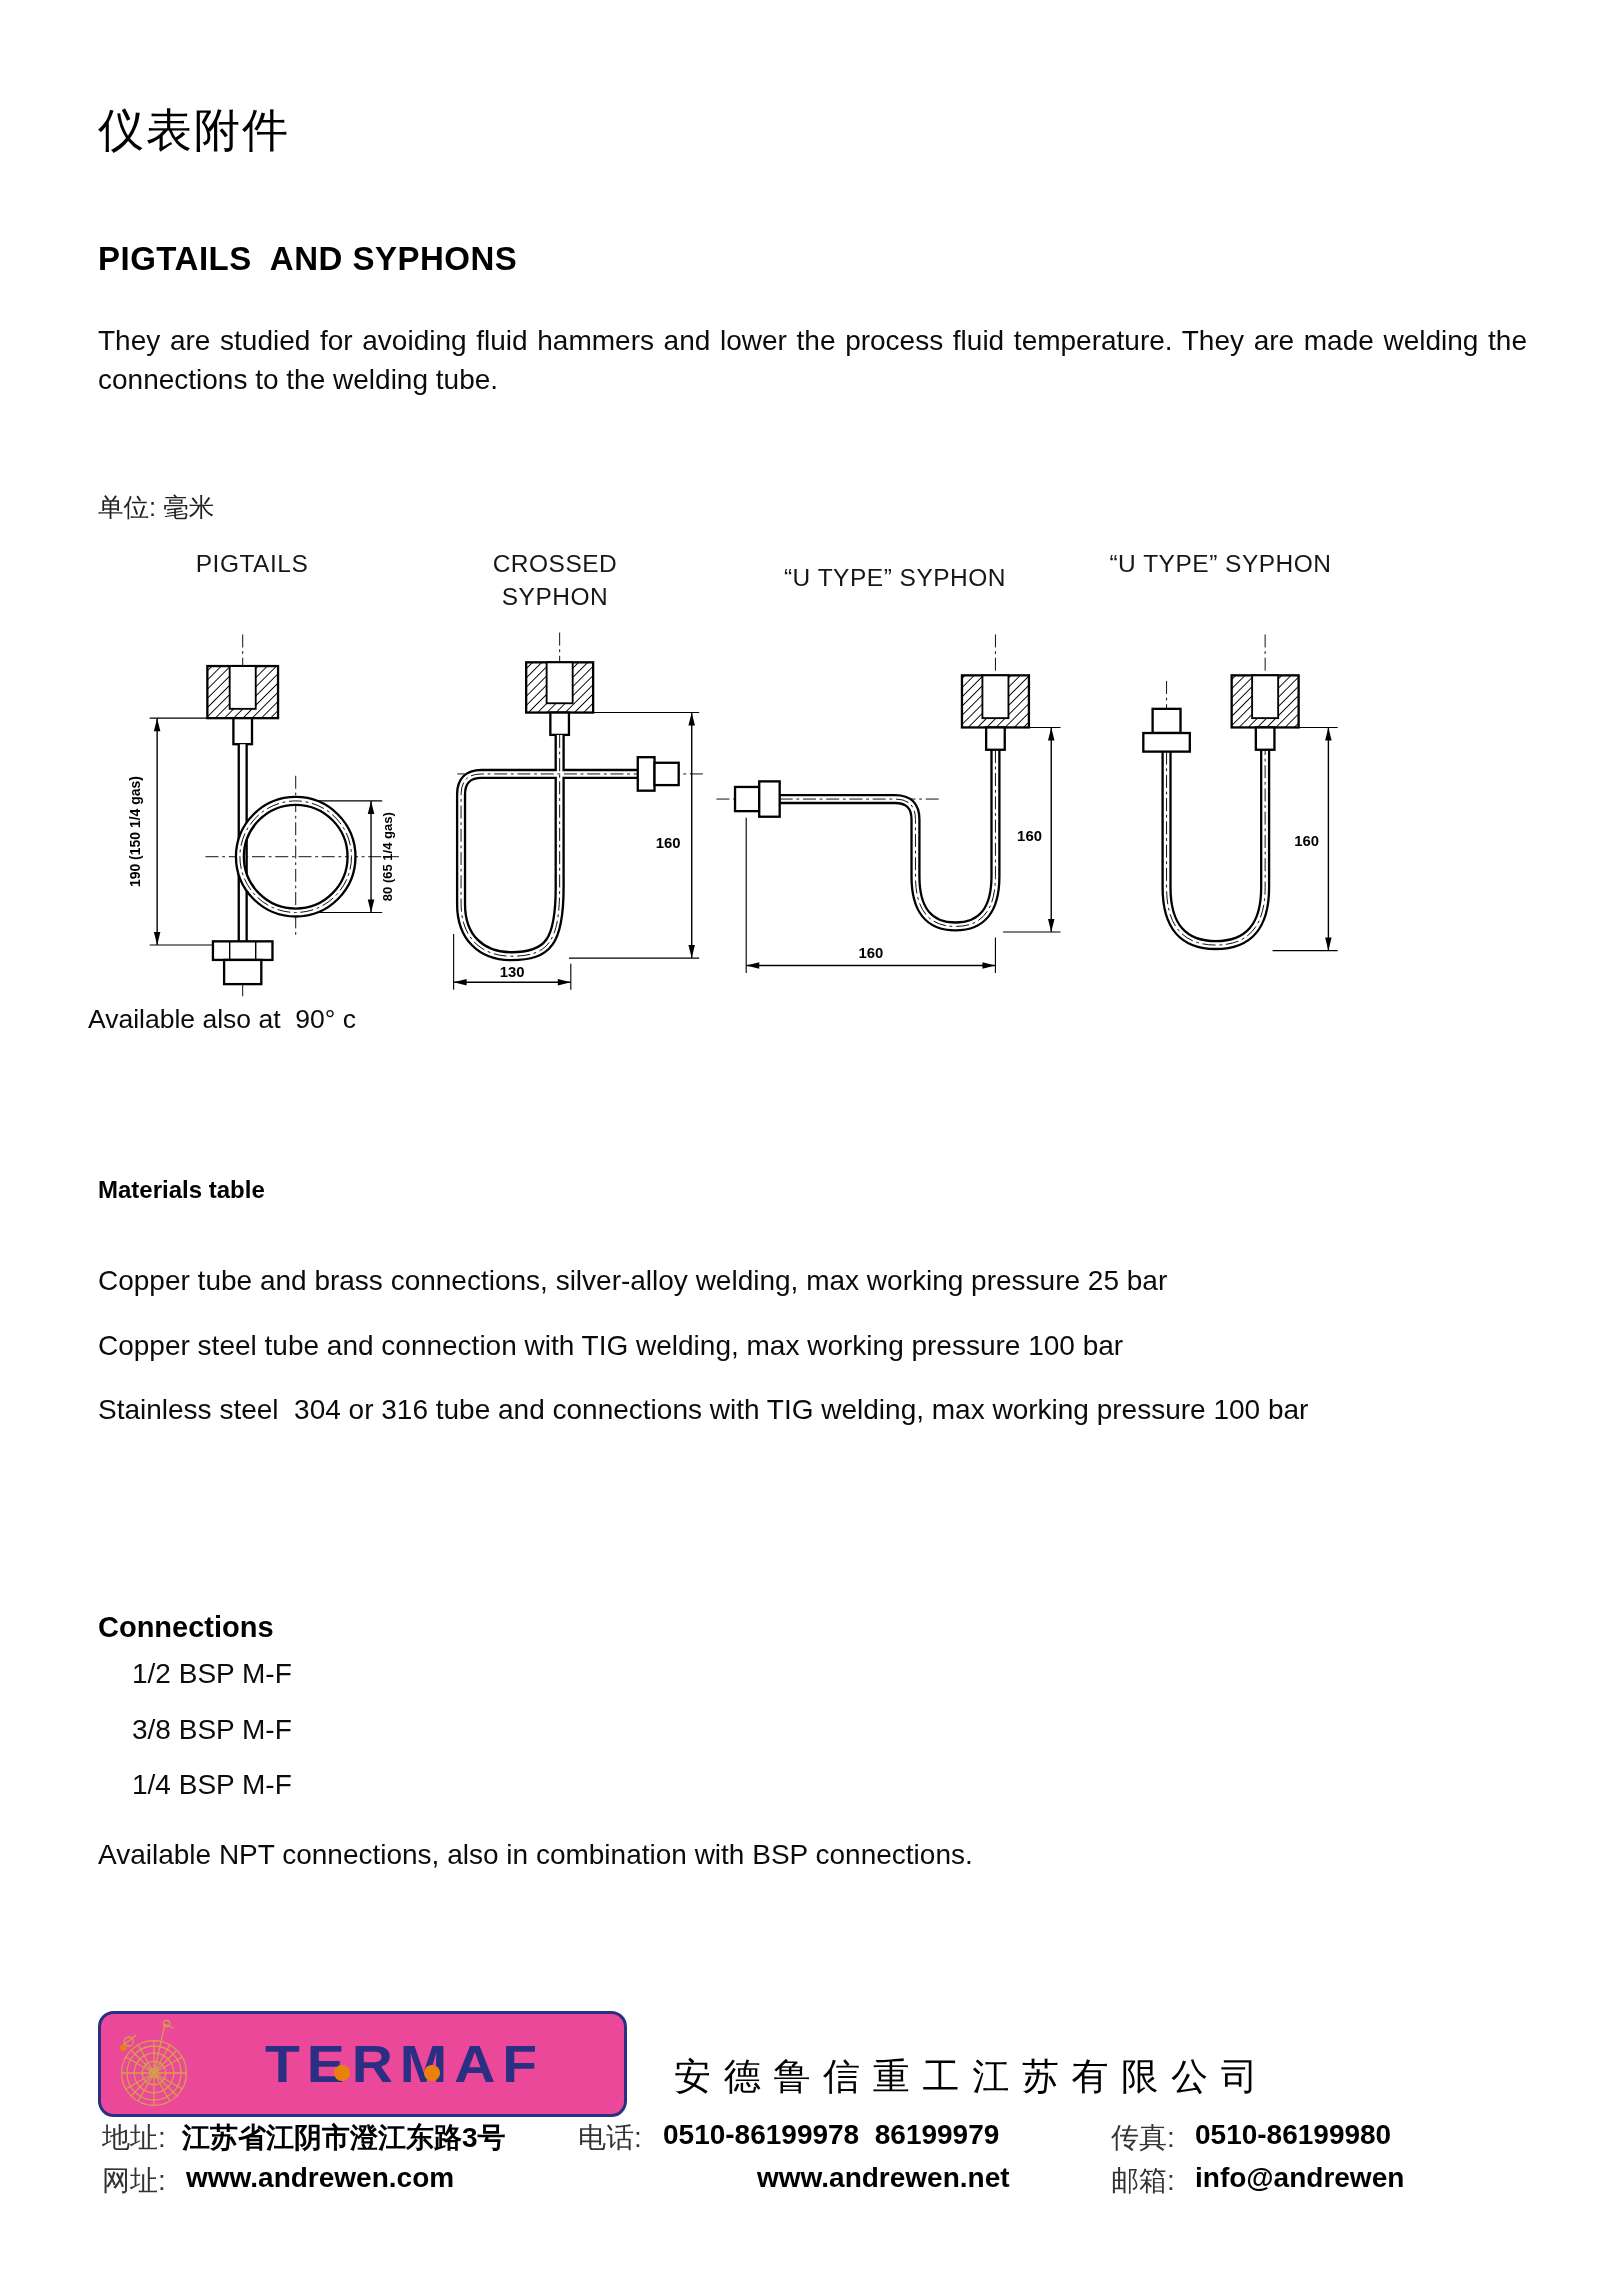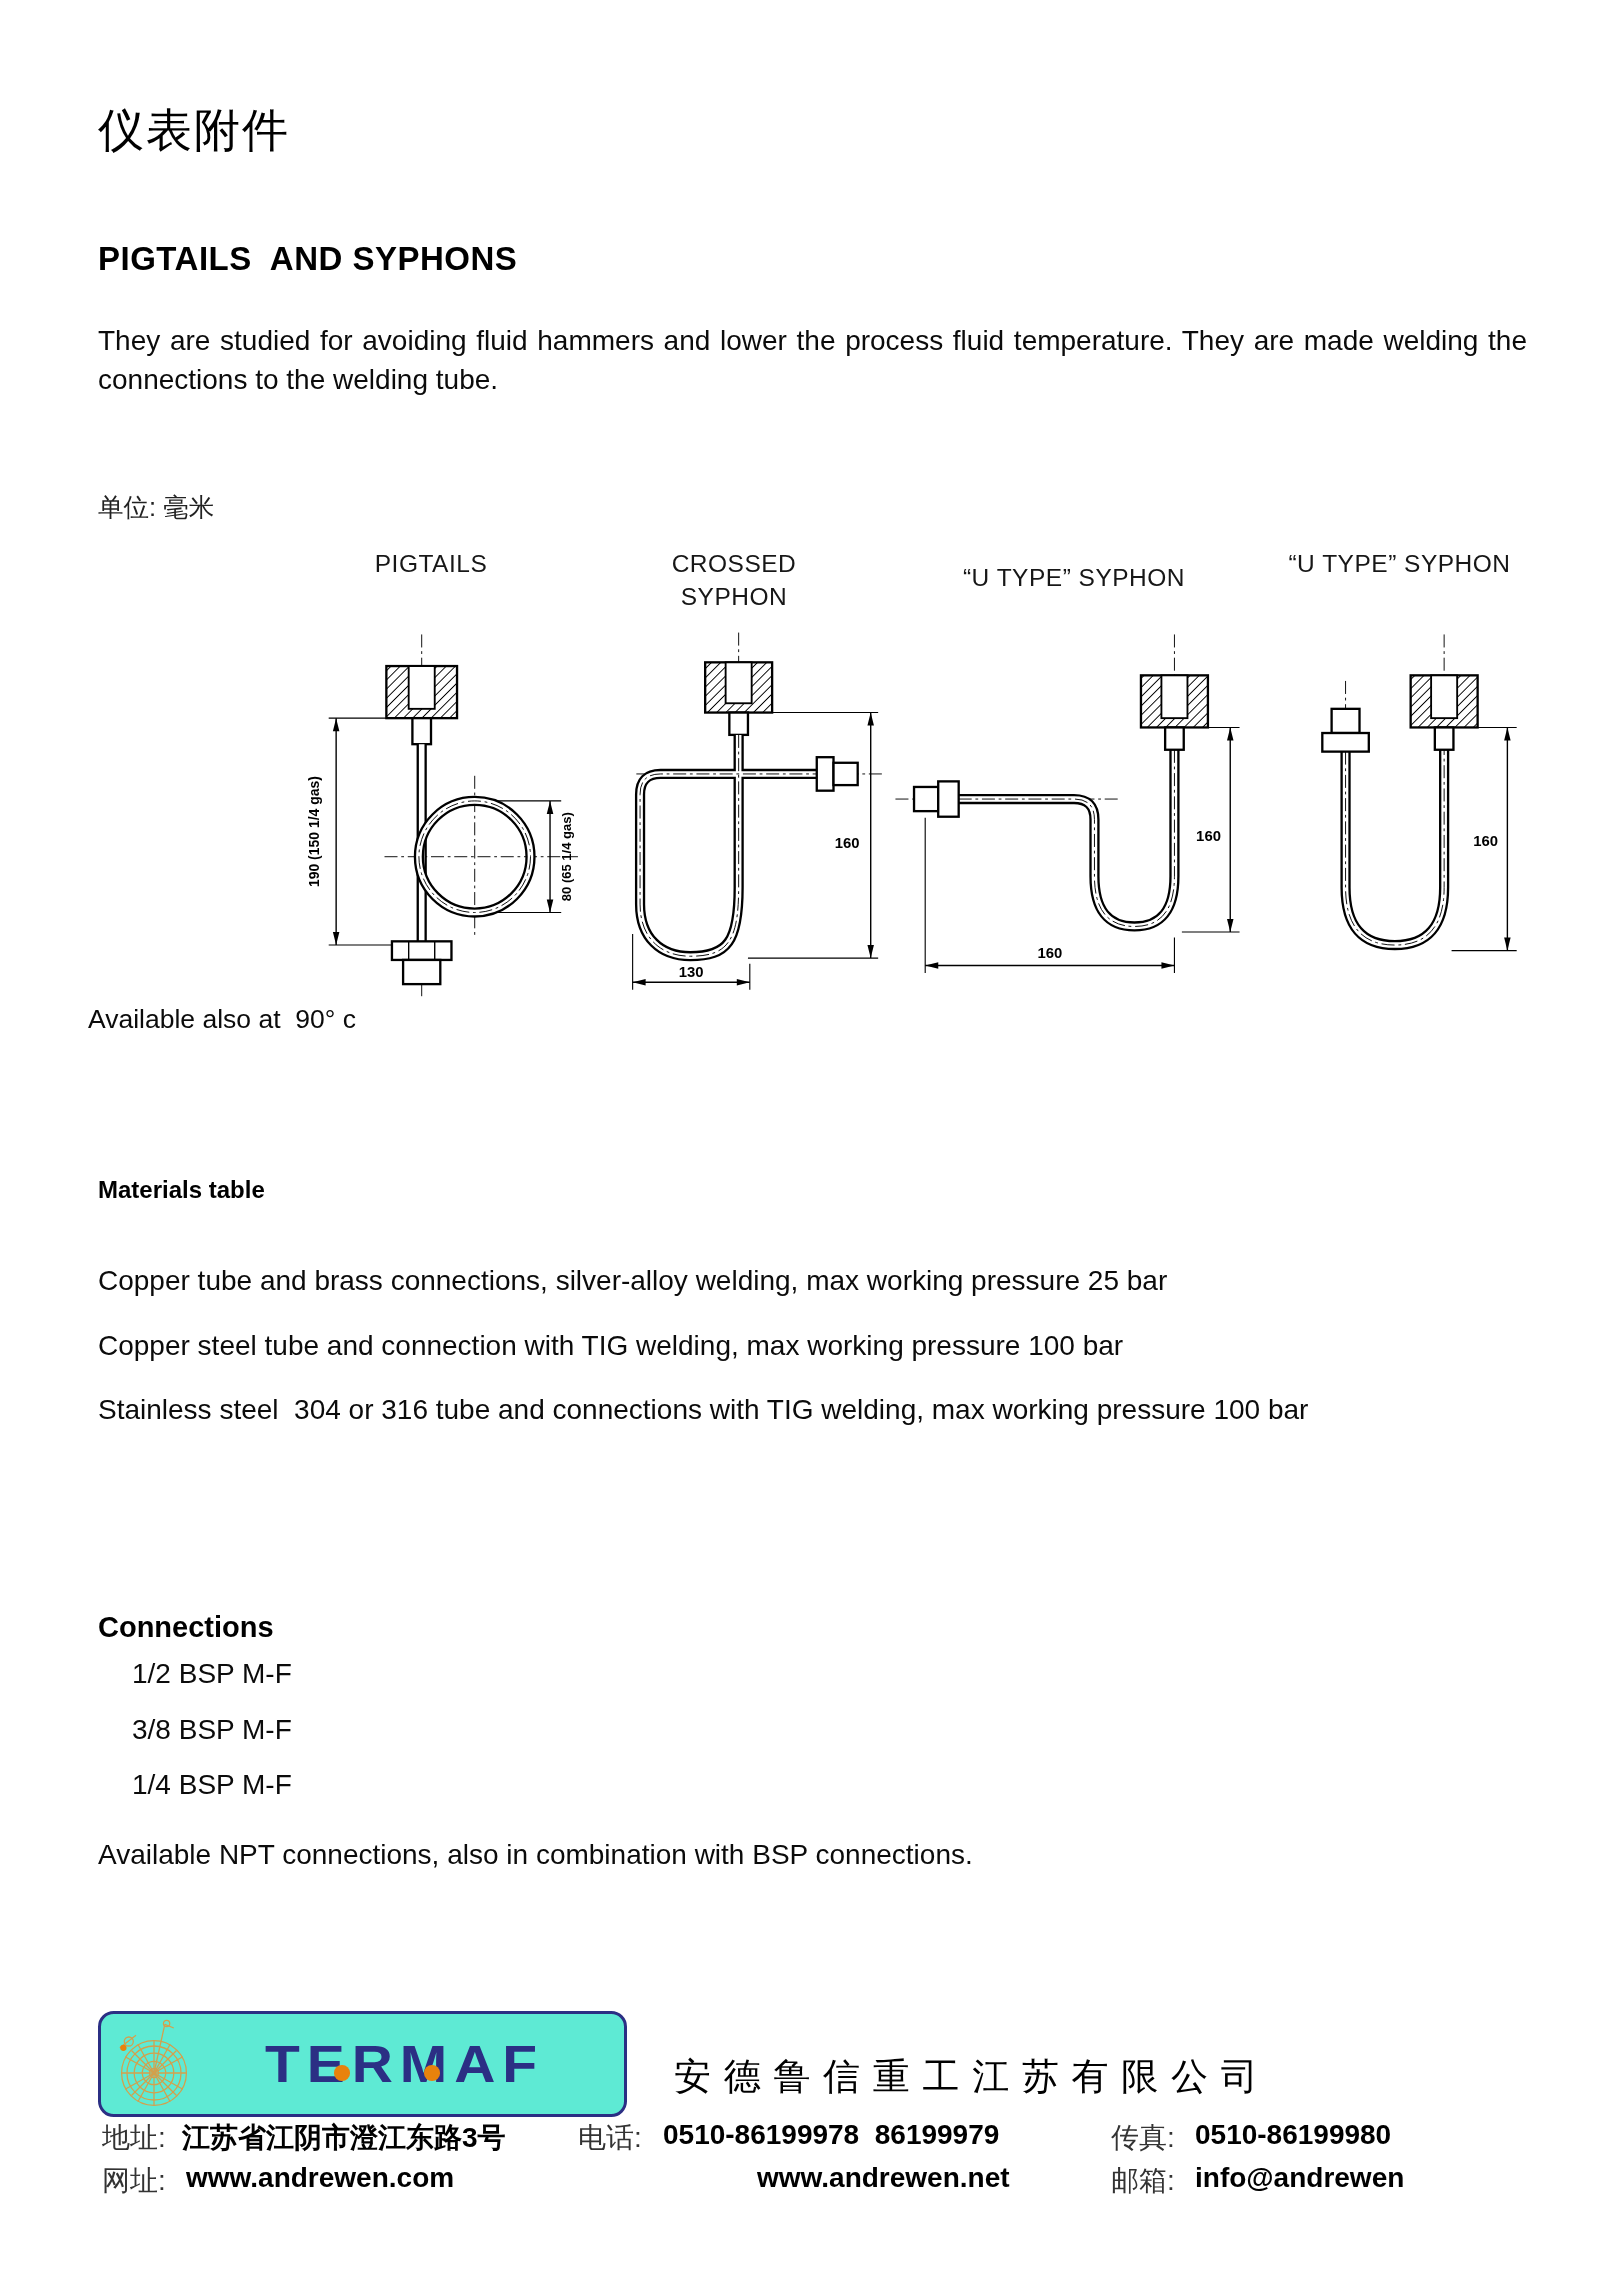--- a/index.html
+++ b/index.html
@@ -25,22 +25,22 @@
     white-space:pre-wrap; color:#000;
   }
   .intro {
     left:98px; top:321px; width:1429px;
     font-size:28px; line-height:39px;
     text-align:justify; color:#0b0b0b;
   }
   .unit-note { left:98px; top:490px; font-size:25.5px; color:#222; }
 
   .figures-row {
-    left:82px; top:547px; width:1457px;
-    display:flex; justify-content:flex-end; align-items:flex-start;
+    left:103px; top:547px; width:1457px;
+    display:flex; justify-content:flex-start; align-items:flex-start;
   }
   .figure { display:flex; flex-direction:column; align-items:center; }
   .fig-label {
     height:80px; display:flex; flex-direction:column;
     align-items:center; justify-content:flex-start;
     font-size:24.5px; color:#171717; letter-spacing:0.5px; line-height:33px;
     text-align:center;
   }
   .fig-label.lower { padding-top:13.7px; }
   svg text { font-family:"Liberation Sans", sans-serif; }
@@ -55,21 +55,21 @@
   }
   .connections-heading { left:98px; top:1611px; font-size:29px; font-weight:bold; color:#000; }
   .connections-list { left:98px; top:1658px;margin-left:34px; }
   .connections-list li { list-style:none; font-size:28px; margin-bottom:23.5px; color:#0b0b0b; }
   .npt-note { left:98px; top:1839px; font-size:28px; color:#0b0b0b; }
 
   .logo-box {
     left:98px; top:2011px; width:529px; height:106px;
     border:3.9px solid #2b2f84; border-radius:15.7px;
     display:flex; align-items:center; padding:3.9px 13.7px 3.9px 7.8px;
-    background:#5eead4;
+    background:#ec4899;
   }
   .logo-wordmark {
     position:relative; flex:1; text-align:center;
     font-size:57px; font-weight:bold; letter-spacing:6.9px;
     color:#2b2f84; font-family:"Liberation Sans", sans-serif;
     transform:scaleY(0.92);
   }
   .logo-dot { position:absolute; width:15.7px; height:15.7px; border-radius:50%; background:#e8820c; }
   .dot-m { left:233px; top:51px; }
   .dot-a { left:323px; top:51px; }

